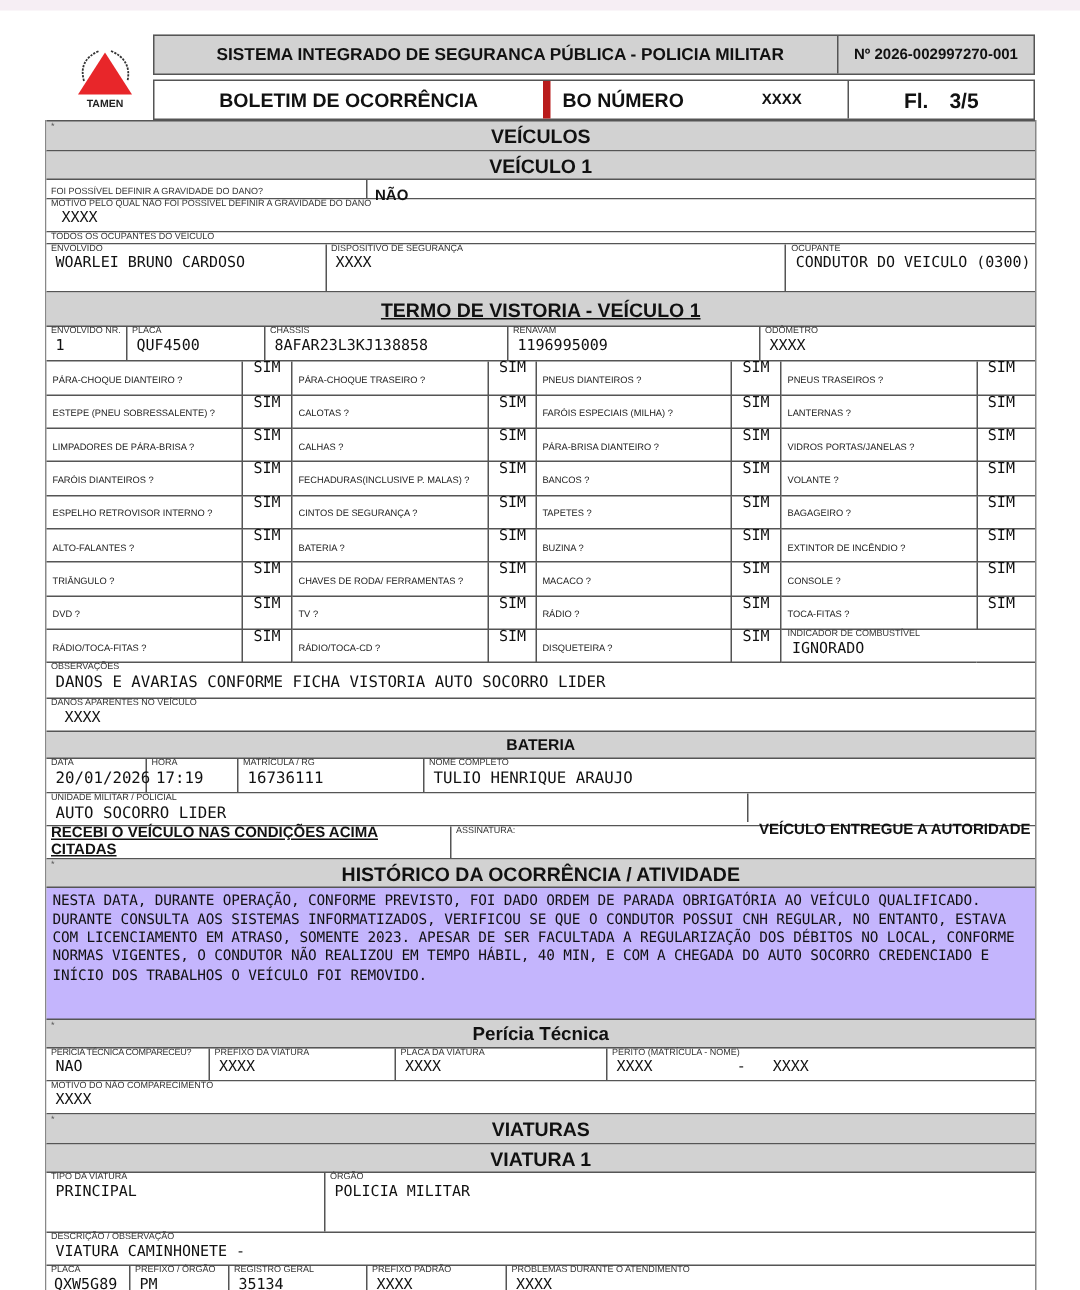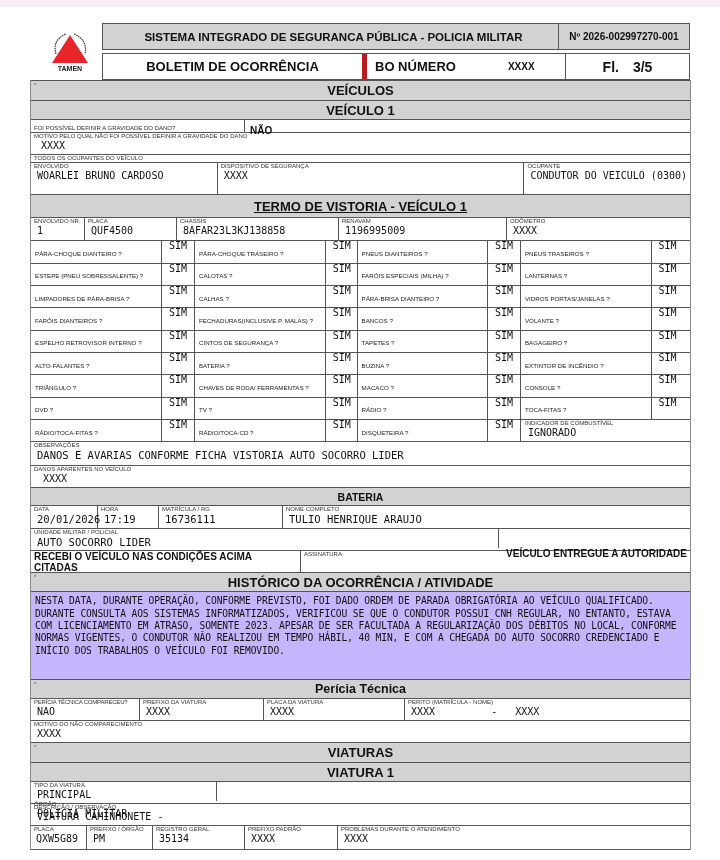--- a/index.html
+++ b/index.html
@@ -287,21 +287,21 @@
   <div class="row" style="height:22px;flex-direction:column;">
     <div class="cell" style="width:468px;">
       <div class="lbl">UNIDADE MILITAR / POLICIAL</div>
       <div class="val" style="font-size:10.5px;">AUTO SOCORRO LIDER</div>
     </div>
     <div class="cell" style="flex:1;display:flex;align-items:center;justify-content:flex-end;">
       <span style="font-size:10px;font-weight:bold;">VEÍCULO ENTREGUE A AUTORIDADE</span>
     </div>
   </div>
   <div class="row" style="height:22px;">
-    <div class="cell" style="width:270px;display:flex;align-items:flex-start;">
+    <div class="cell" style="width:270px;display:flex;align-items:flex-end;text-decoration:underline;">
       <span style="font-size:10px;font-weight:bold;">RECEBI O VEÍCULO NAS CONDIÇÕES ACIMA CITADAS</span>
     </div>
     <div class="cell" style="flex:1;">
       <div class="lbl">ASSINATURA:</div>
     </div>
   </div>
 
   <div class="bar" style="height:19px;font-size:13px;border-top:none;">
     <span class="dot">*</span>
     <span>HISTÓRICO DA OCORRÊNCIA / ATIVIDADE</span>
@@ -341,21 +341,21 @@
     </div>
   </div>
 
   <div class="bar" style="height:20px;font-size:13px;border-top:none;">
     <span class="dot">*</span>
     <span>VIATURAS</span>
   </div>
   <div class="bar" style="height:19px;font-size:13px;border-top:none;">
     <span>VIATURA 1</span>
   </div>
-  <div class="row" style="height:22px;flex-direction:column;">
+  <div class="row" style="height:40px;">
     <div class="cell" style="width:186px;">
       <div class="lbl">TIPO DA VIATURA</div>
       <div class="val">PRINCIPAL</div>
     </div>
     <div class="cell" style="flex:1;">
       <div class="lbl">ÓRGÃO</div>
       <div class="val">POLICIA MILITAR</div>
     </div>
   </div>
   <div class="row" style="height:22px;">

